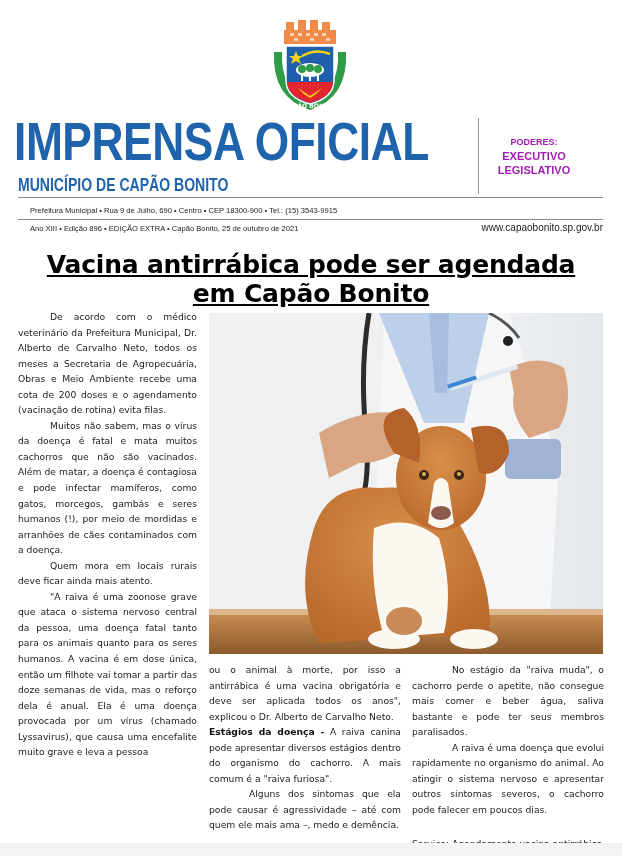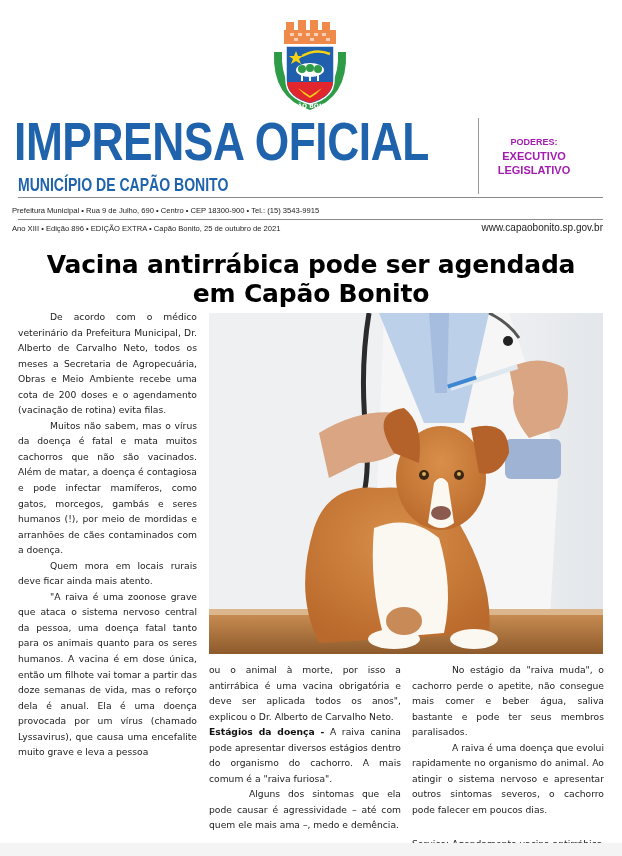--- a/index.html
+++ b/index.html
@@ -24,30 +24,30 @@
   .vrule { position: absolute; left: 478px; top: 118px; width: 1px; height: 76px; background: #9a9a9a; }
   .powers {
     position: absolute; left: 484px; top: 136px; width: 100px; text-align: center;
     font-family: "Liberation Sans", sans-serif; color: #a21caf; font-weight: bold;
   }
   .powers .lbl { font-size: 9px; line-height: 13px; }
   .powers .val { font-size: 11px; line-height: 14px; }
 
   .hrule { position: absolute; left: 18px; width: 585px; height: 1px; background: #8a8a8a; }
   .info-line {
-    position: absolute; left: 12px; font-family: "Liberation Sans", sans-serif;
+    position: absolute; left: 30px; font-family: "Liberation Sans", sans-serif;
     font-size: 7.6px; line-height: 10px; color: #222; white-space: nowrap;
   }
   .site { position: absolute; right: 19px; font-family: "Liberation Sans", sans-serif; font-size: 10px; line-height: 10px; color: #222; }
 
   
   .headline {
     position: absolute; left: 0; top: 250px; width: 622px; text-align: center;
     font-family: "DejaVu Sans", sans-serif; font-weight: bold;
-    font-size: 25px; line-height: 29px; color: #000; letter-spacing: -0.2px;
+    font-size: 25px; line-height: 29px; color: #000; letter-spacing: -0.2px; text-decoration: underline;
   }
 
   
   .col { position: absolute; font-size: 9.2px; line-height: 15.55px; color: #222; text-align: justify; }
   .col p { margin: 0; }
   .col p.ind { text-indent: 32px; }
   .col p.ind2 { text-indent: 40px; }
   .col .lead { font-weight: bold; color: #111; }
   .col1 { left: 18px; top: 309px; width: 179px; }
   .col2 { left: 209px; top: 662px; width: 192px; }

